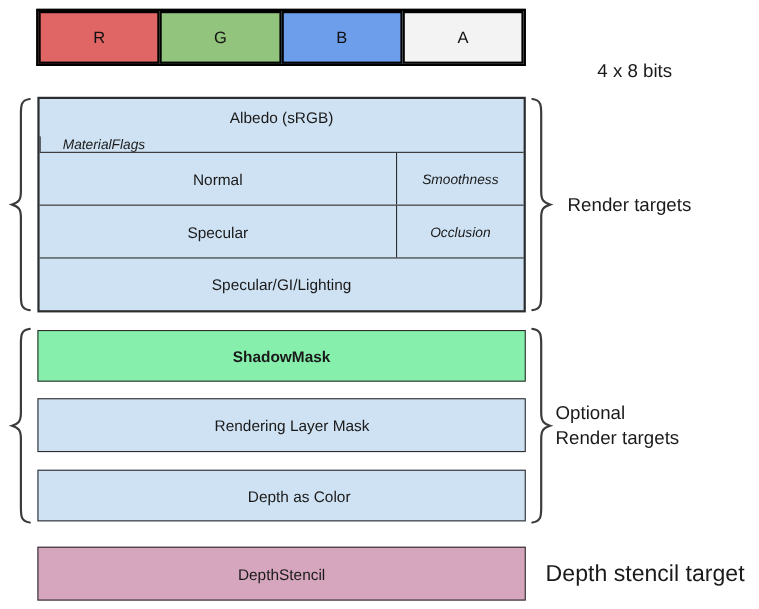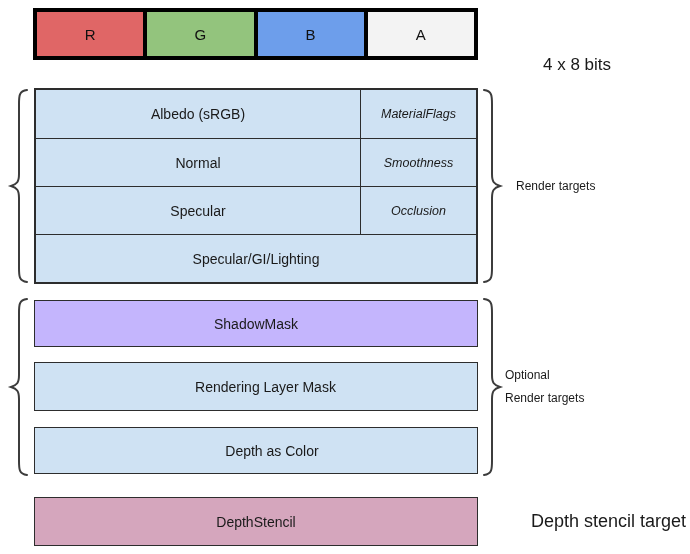--- a/index.html
+++ b/index.html
@@ -12,43 +12,43 @@
   .format-cell{flex:1;border:2px solid #000;box-sizing:border-box;
     display:flex;align-items:center;justify-content:center;
     font-size:15px;color:#111;}
   .bits-label{position:absolute;left:543px;top:25px;width:140px;height:22px;
     font-size:17px;display:flex;align-items:center;margin-top:29px;}
 
   
   .rt-table{position:absolute;left:34px;top:88px;width:444px;height:196px;
     border:2px solid #2d2d2d;box-sizing:border-box;}
   .rt-row{display:flex;height:48px;border-top:1.5px solid #2d2d2d;box-sizing:border-box;}
-  .rt-row:first-child{border-top:none;}
+  .rt-row:first-child{border-top:none;flex-direction:column;}
   .rt-main{flex:1;display:flex;align-items:center;justify-content:center;font-size:14px;}
   .rt-aux{width:116px;border-left:1.5px solid #2d2d2d;box-sizing:border-box;
     display:flex;align-items:center;justify-content:center;font-size:12.5px;font-style:italic;}
 
   
   .box{position:absolute;left:34px;width:444px;border:1.5px solid #2d2d2d;
     box-sizing:border-box;display:flex;align-items:center;justify-content:center;
     font-size:14px;}
   .box-shadowmask{top:300px;height:47px;}
   .box-renderinglayer{top:362px;height:49px;}
   .box-depthascolor{top:427px;height:47px;}
   .box-depthstencil{top:497px;height:49px;}
 
   
   .brace{position:absolute;width:24px;}
   .brace svg{display:block;width:100%;height:100%;}
 
   
-  .side-label{position:absolute;font-size:12px;line-height:23px;}
+  .side-label{position:absolute;font-size:17px;line-height:23px;}
   .label-render{left:516px;top:175px;width:160px;}
   .label-optional{left:505px;top:364px;width:170px;text-align:left;}
-  .label-depth{left:496px;top:510px;width:190px;font-size:18px;text-align:right;}
+  .label-depth{left:496px;top:510px;width:190px;font-size:21px;}
 </style>
 </head>
 <body>
 
 <div class="canvas">
 
   <div class="format-bar">
     <div class="format-cell" style="background-color: rgb(224, 102, 102);">R</div>
     <div class="format-cell" style="background-color: rgb(147, 196, 125);">G</div>
     <div class="format-cell" style="background-color: rgb(109, 158, 235);">B</div>
@@ -79,21 +79,21 @@
       <path d="M21 2 C13 3,13 8,13 16 L13 86 C13 94,11 96,5 98 C11 100,13 102,13 110 L13 180 C13 188,13 193,21 194" fill="none" stroke="#3c3c3c" stroke-width="2" stroke-linecap="round"></path>
     </svg>
   </div>
   <div class="brace" style="left:481px;top:88px;height:196px;">
     <svg viewBox="0 0 24 196" preserveAspectRatio="none">
       <path d="M3 2 C11 3,11 8,11 16 L11 86 C11 94,13 96,19 98 C13 100,11 102,11 110 L11 180 C11 188,11 193,3 194" fill="none" stroke="#3c3c3c" stroke-width="2" stroke-linecap="round"></path>
     </svg>
   </div>
   <div class="side-label label-render">Render targets</div>
 
-  <div class="box box-shadowmask" style="background-color: #c4b5fd;">ShadowMask</div>
+  <div class="box box-shadowmask" style="background-color: #86efac; font-weight: bold;">ShadowMask</div>
   <div class="box box-renderinglayer" style="background-color: rgb(207, 226, 243); padding-left: 19px;">Rendering Layer Mask</div>
   <div class="box box-depthascolor" style="background-color: rgb(207, 226, 243); padding-left: 32px;">Depth as Color</div>
 
   <div class="brace" style="left:6px;top:297px;height:180px;">
     <svg viewBox="0 0 24 180" preserveAspectRatio="none">
       <path d="M21 2 C13 3,13 8,13 16 L13 78 C13 86,11 88,5 90 C11 92,13 94,13 102 L13 164 C13 172,13 177,21 178" fill="none" stroke="#3c3c3c" stroke-width="2" stroke-linecap="round"></path>
     </svg>
   </div>
   <div class="brace" style="left:481px;top:297px;height:180px;">
     <svg viewBox="0 0 24 180" preserveAspectRatio="none">

